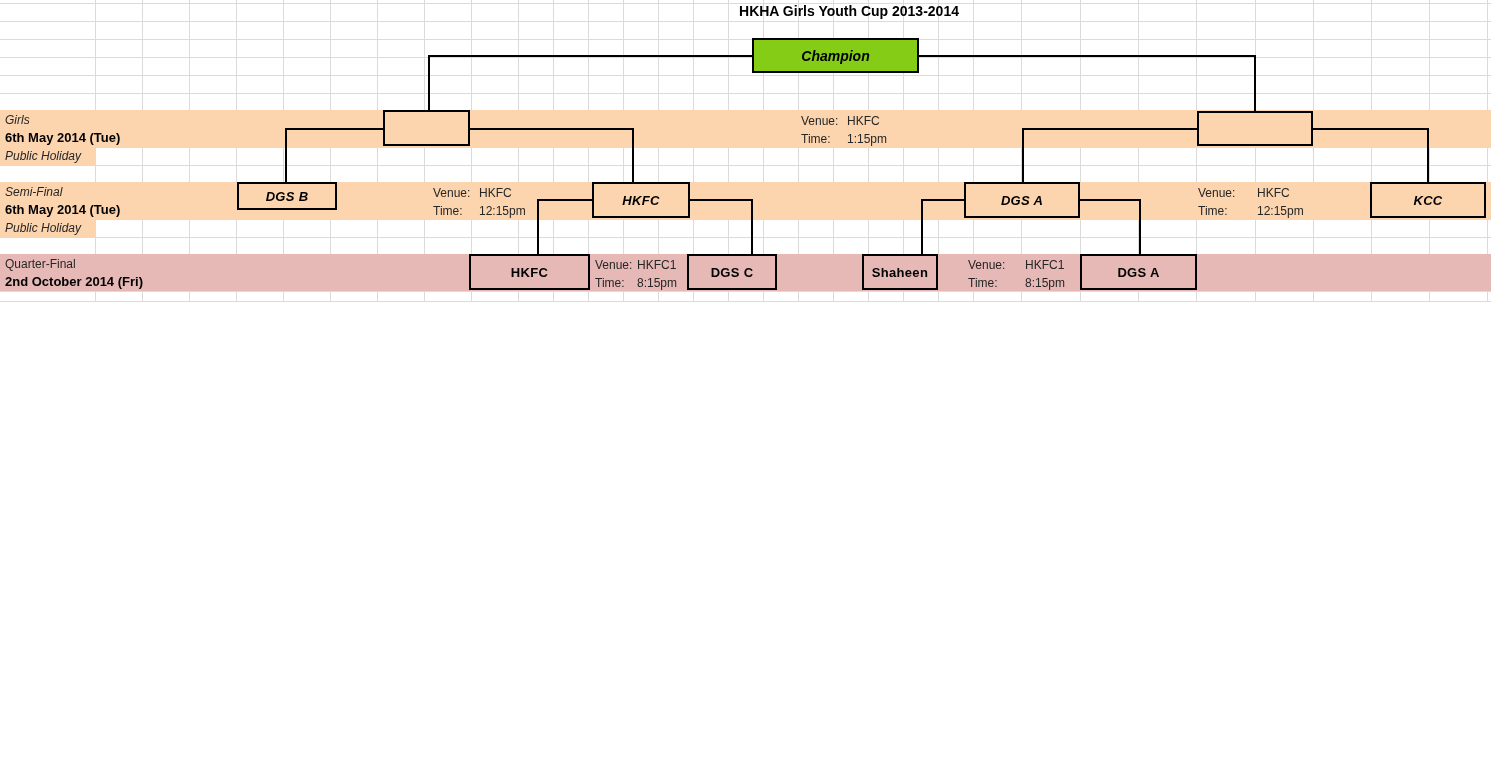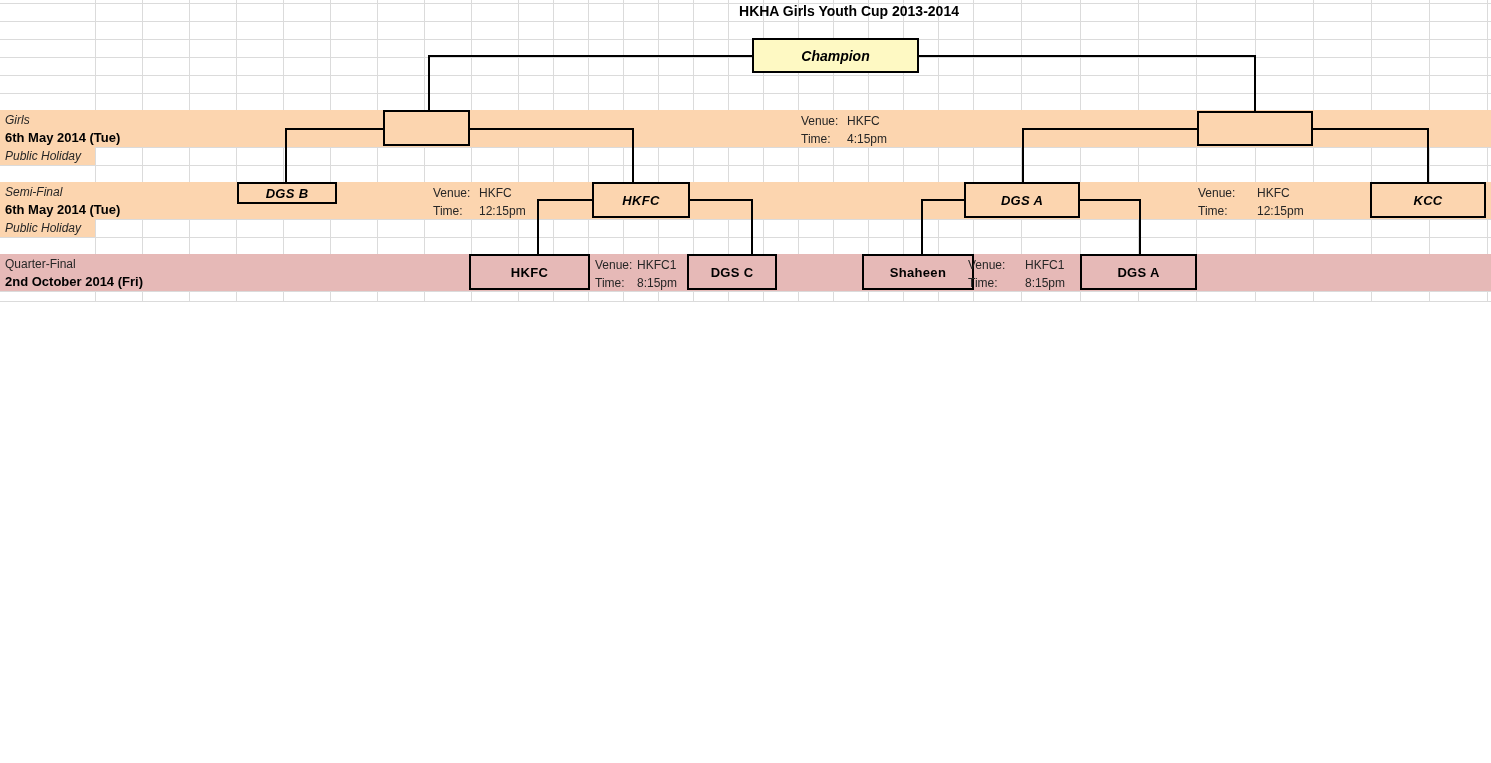--- a/index.html
+++ b/index.html
@@ -18,21 +18,21 @@
   .gl{position:absolute;background:var(--grid);}
   .band{position:absolute;z-index:2;}
   #connectors{position:absolute;inset:0;z-index:3;}
   .cline{position:absolute;background:var(--line);}
   .slot{
     position:absolute;z-index:4;border:2px solid #000;box-sizing:border-box;
     display:flex;align-items:center;justify-content:center;
   }
   .peach{background:var(--peach);font-style:italic;}
   .pink{background:var(--pink);}
-  .white{background:#fef9c3;justify-content:center;}
+  .white{background:#84cc16;justify-content:center;}
   .txt{position:absolute;z-index:5;white-space:nowrap;}
 
   .title{font-weight:bold;font-size:14px;transform:translateX(-50%);}
   .champ-label{font-weight:bold;font-style:italic;font-size:14px;}
   .team{font-weight:bold;font-size:13px;letter-spacing:.3px;}
 
   .round-head{line-height:18px;}
   .rname{font-style:italic;font-size:12px;color:#262626;}
   .rname.upright{font-style:normal;}
   .rdate{font-weight:bold;font-size:13px;color:#000;}
@@ -154,21 +154,21 @@
     <div class="rdate">2nd October 2014 (Fri)</div>
   </div>
 
   <div class="txt vblock lw46" style="left:801px;top:112px">
     <div class="vrow">
         <span class="vlbl">Venue:</span>
         <span>HKFC</span>
       </div>
     <div class="vrow">
         <span class="vlbl">Time:</span>
-        <span>4:15pm</span>
+        <span>1:15pm</span>
       </div>
   </div>
   <div class="txt vblock lw46" style="left:433px;top:184px">
     <div class="vrow">
         <span class="vlbl">Venue:</span>
         <span>HKFC</span>
       </div>
     <div class="vrow">
         <span class="vlbl">Time:</span>
         <span>12:15pm</span>
@@ -201,39 +201,39 @@
       </div>
     <div class="vrow">
         <span class="vlbl">Time:</span>
         <span>8:15pm</span>
       </div>
   </div>
 
   <div class="slot peach" style="left:383px;top:110px;width:87px;height:36px"></div>
   <div class="slot peach" style="left:1197px;top:111px;width:116px;height:35px"></div>
 
-  <div class="slot peach" style="left:237px;top:182px;width:100px;height:22px">
+  <div class="slot peach" style="left:237px;top:182px;width:100px;height:28px">
     <span class="team">DGS B</span>
   </div>
   <div class="slot peach" style="left:592px;top:182px;width:98px;height:36px">
     <span class="team">HKFC</span>
   </div>
   <div class="slot peach" style="left:964px;top:182px;width:116px;height:36px">
     <span class="team">DGS A</span>
   </div>
   <div class="slot peach" style="left:1370px;top:182px;width:116px;height:36px">
     <span class="team">KCC</span>
   </div>
 
   <div class="slot pink" style="left:469px;top:254px;width:121px;height:36px">
     <span class="team">HKFC</span>
   </div>
   <div class="slot pink" style="left:687px;top:254px;width:90px;height:36px">
     <span class="team">DGS C</span>
   </div>
-  <div class="slot pink" style="left:862px;top:254px;width:112px;height:36px">
+  <div class="slot pink" style="left:862px;top:254px;width:76px;height:36px">
     <span class="team">Shaheen</span>
   </div>
   <div class="slot pink" style="left:1080px;top:254px;width:117px;height:36px">
     <span class="team">DGS A</span>
   </div>
 
 </div>
 
 </body></html>

